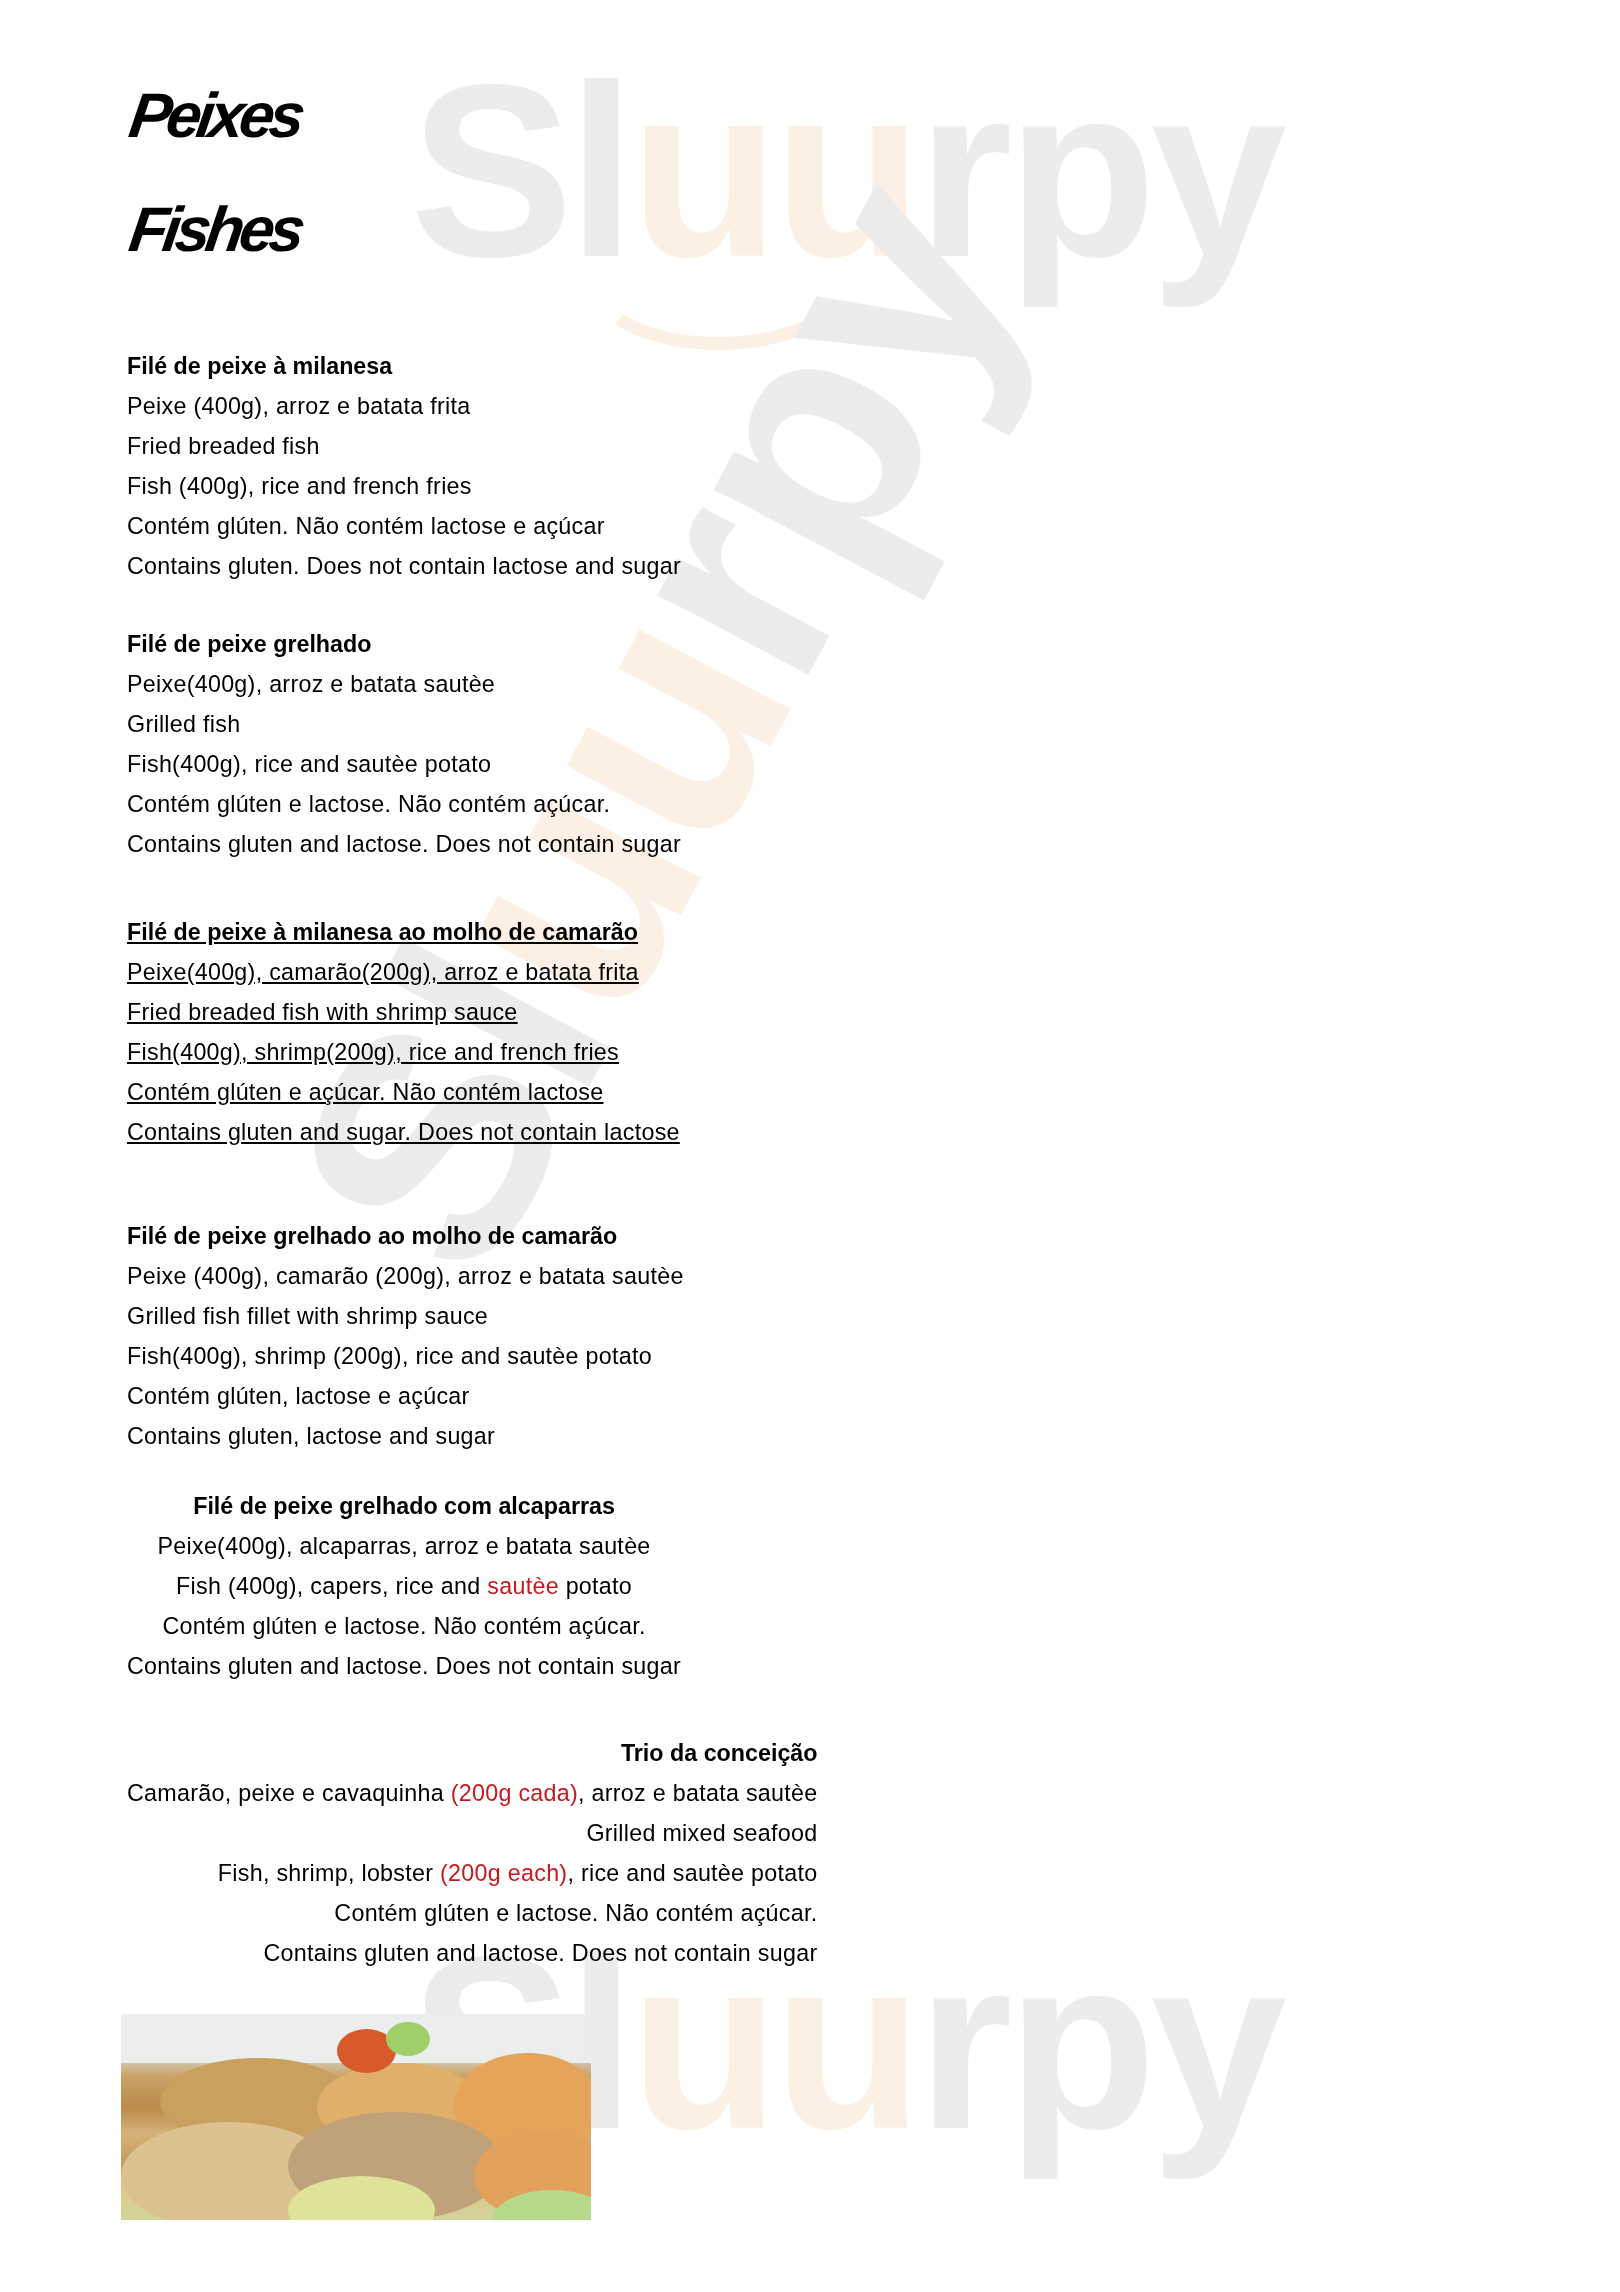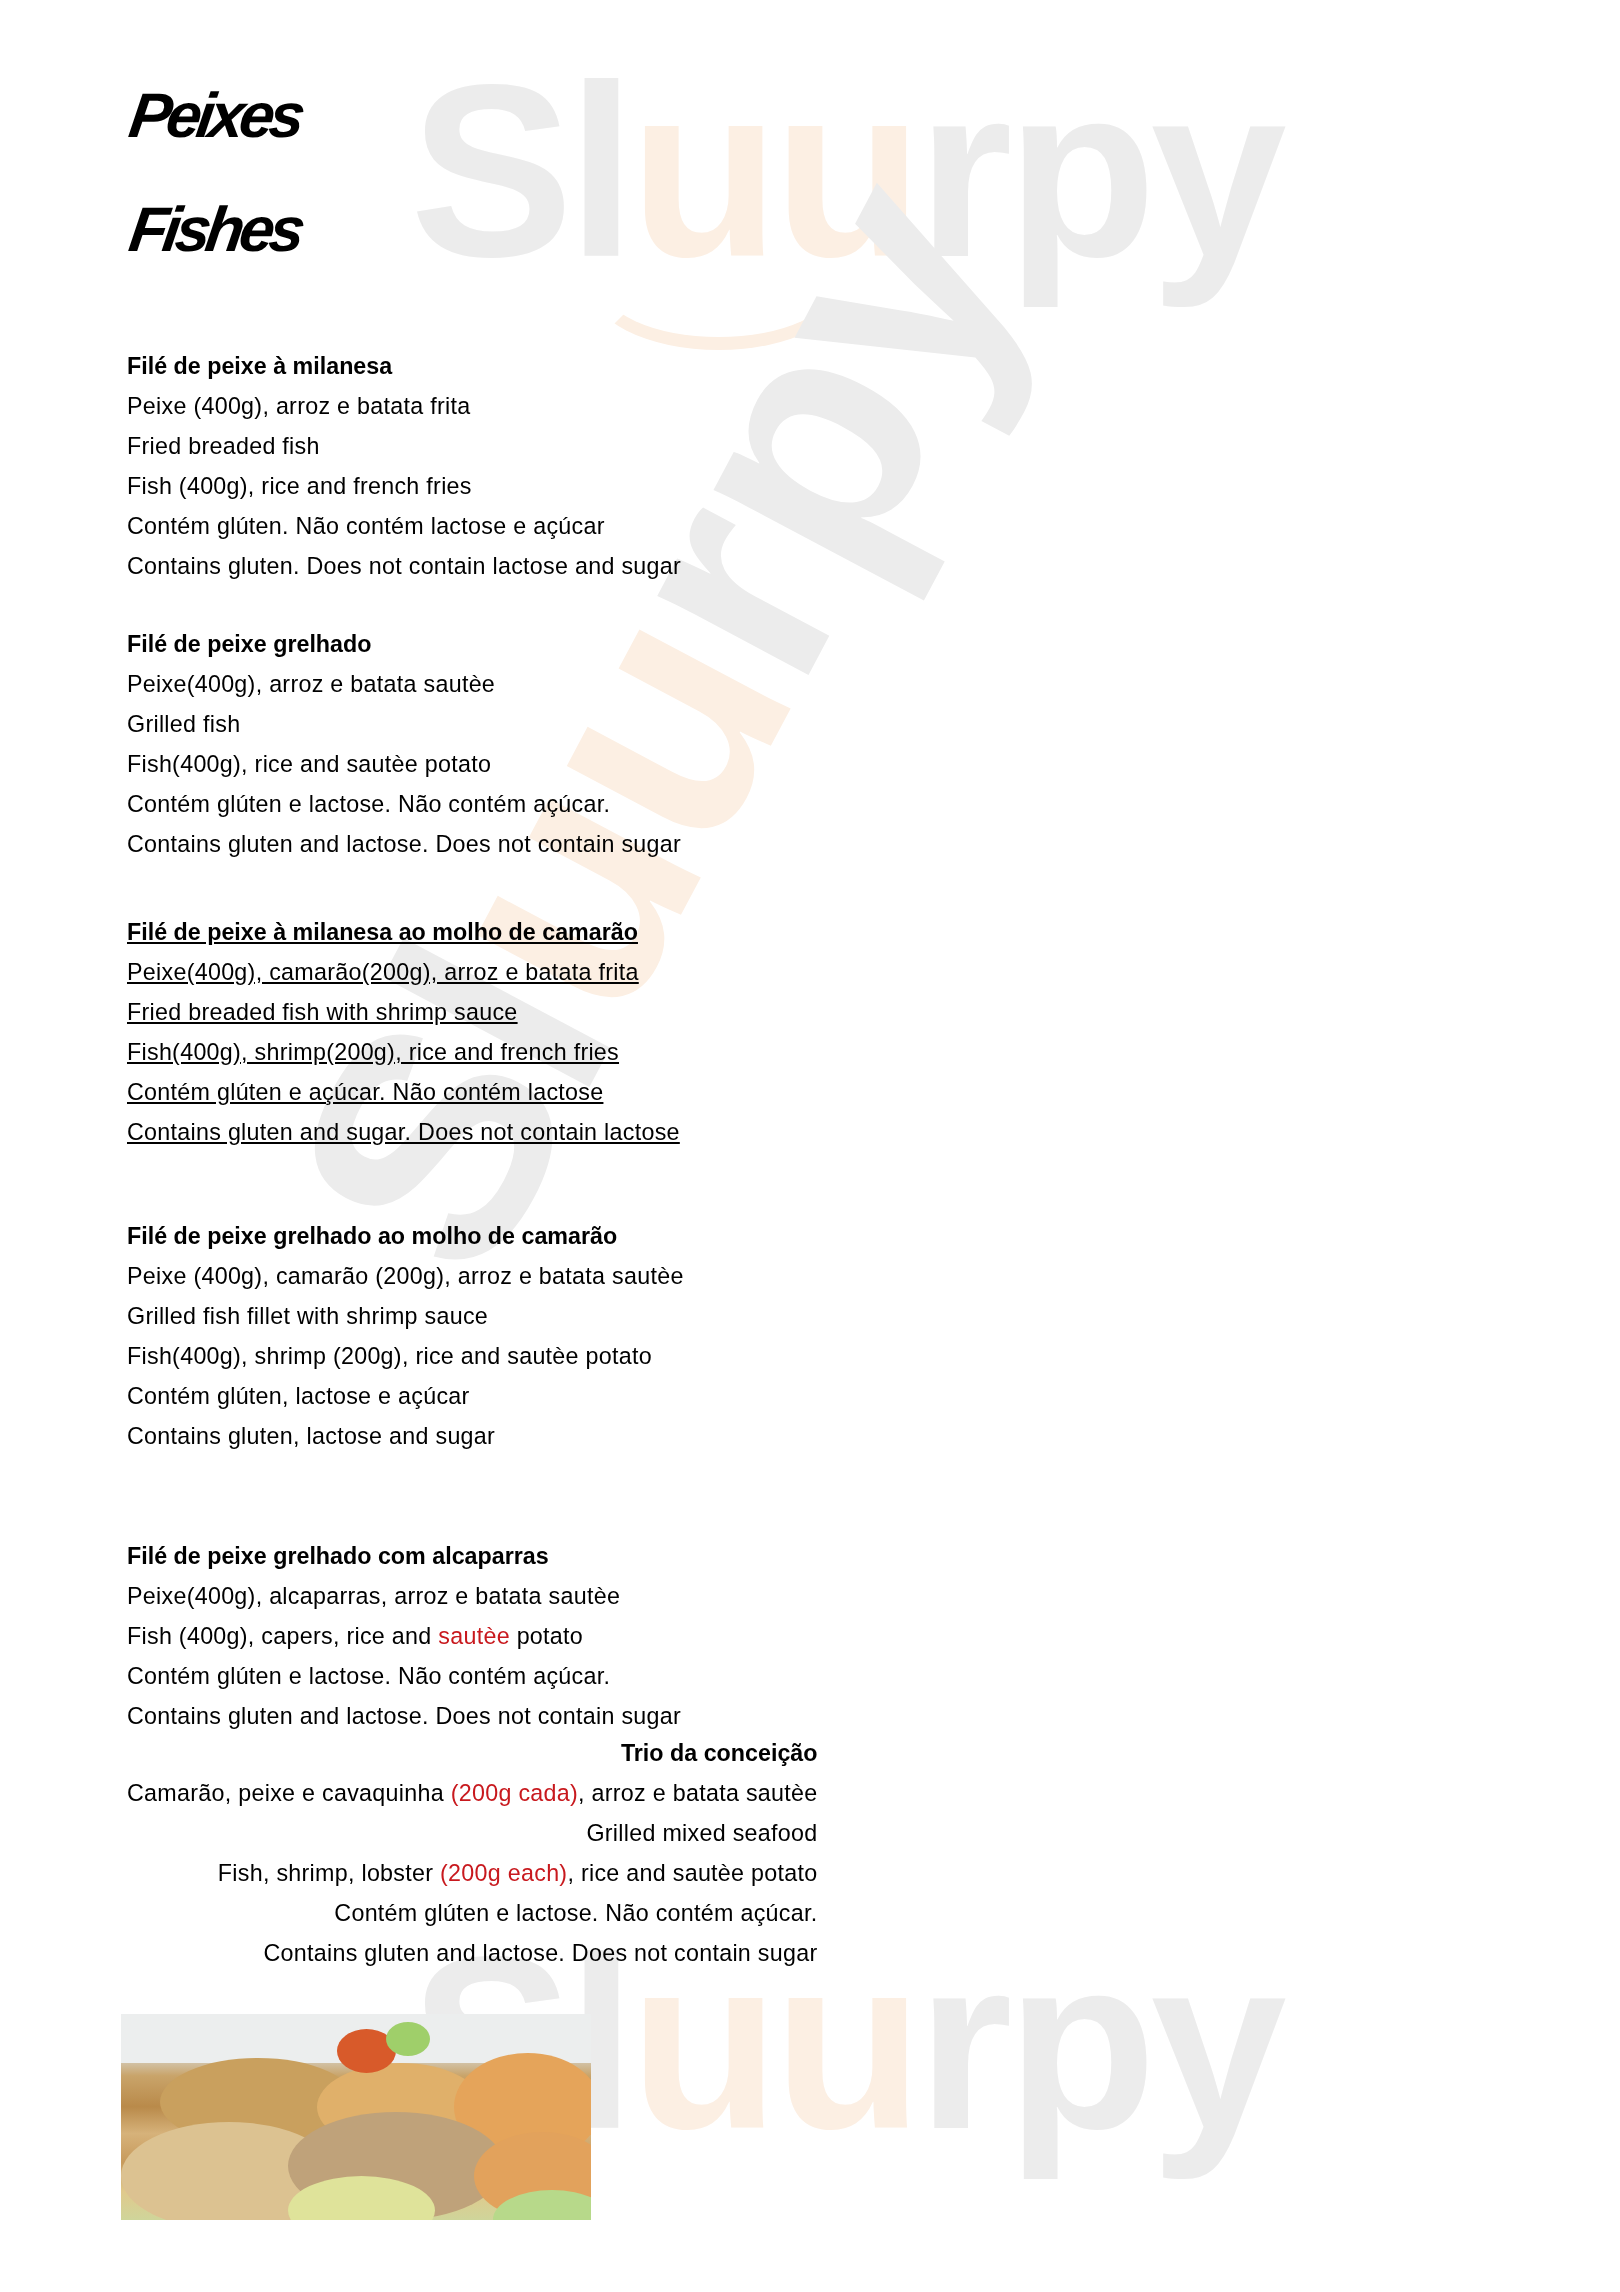--- a/index.html
+++ b/index.html
@@ -77,21 +77,21 @@
 
   <div class="dish" style="top:1216px;">
     <div class="line name">Filé de peixe grelhado ao molho de camarão</div>
     <div class="line">Peixe (400g), camarão (200g), arroz e batata sautèe</div>
     <div class="line">Grilled fish fillet with shrimp sauce</div>
     <div class="line">Fish(400g), shrimp (200g), rice and sautèe potato</div>
     <div class="line">Contém glúten, lactose e açúcar</div>
     <div class="line">Contains gluten, lactose and sugar</div>
   </div>
 
-  <div class="dish" style="top:1536px;">
+  <div class="dish" style="top:1486px;text-align:center;">
     <div class="line name">Filé de peixe grelhado com alcaparras</div>
     <div class="line">Peixe(400g), alcaparras, arroz e batata sautèe</div>
     <div class="line"><span>Fish (400g), capers, rice and </span><span class="red">sautèe</span><span> potato</span></div>
     <div class="line">Contém glúten e lactose. Não contém açúcar.</div>
     <div class="line">Contains gluten and lactose. Does not contain sugar</div>
   </div>
 
   <div class="dish" style="top:1733px;text-align:right;">
     <div class="line name">Trio da conceição</div>
     <div class="line"><span>Camarão, peixe e cavaquinha </span><span class="red">(200g cada)</span><span>, arroz e batata sautèe</span></div>

